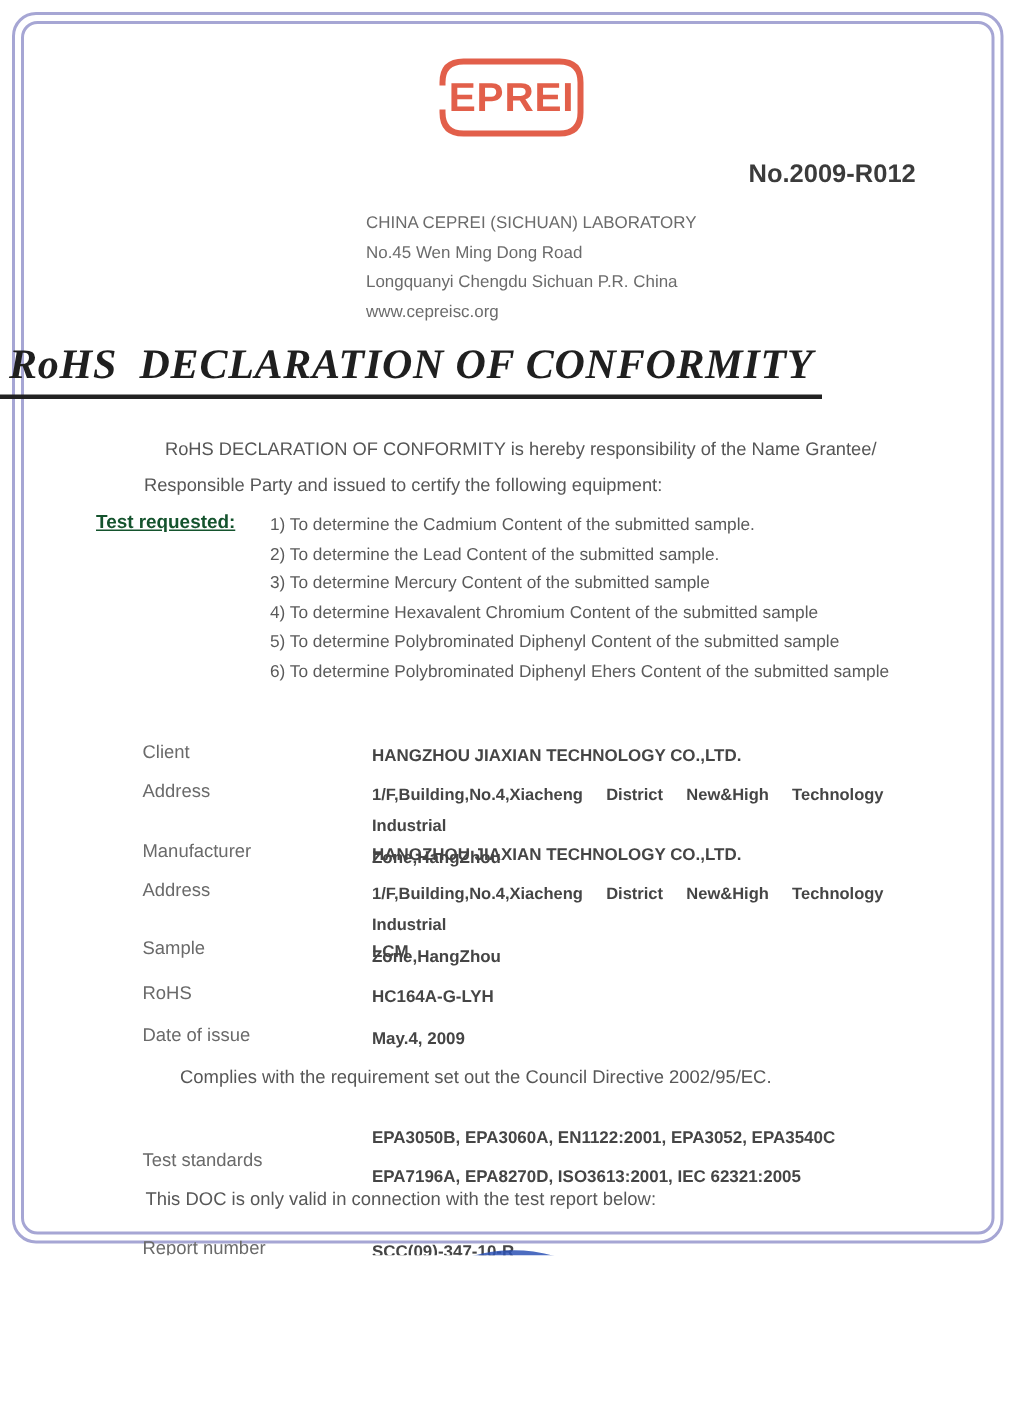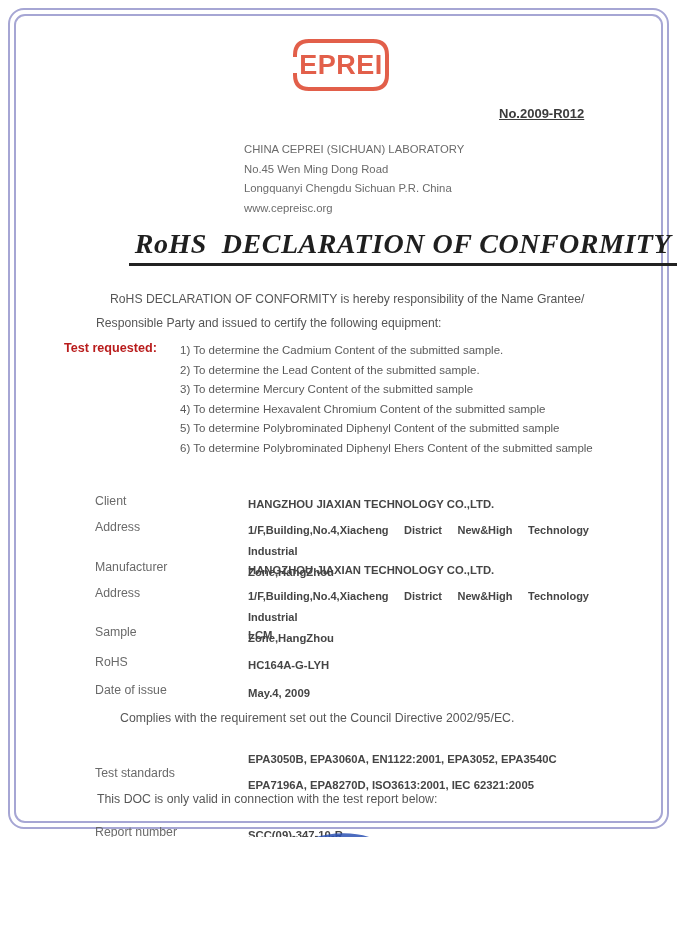--- a/index.html
+++ b/index.html
@@ -16,31 +16,31 @@
   .page{
     position:relative;width:677px;height:837px;background:#fff;
     overflow:hidden;font-family:"Liberation Sans",sans-serif;color:var(--text_gray);
   }
   .frame-outer{position:absolute;inset:8px;border:2px solid var(--border_purple);border-radius:16px;pointer-events:none;}
   .frame-inner{position:absolute;inset:14px;border:2px solid var(--border_purple);border-radius:11px;pointer-events:none;}
   .abs{position:absolute;}
   .logo-svg{position:absolute;left:290px;top:36px;}
   .logo-stroke{fill:none;stroke:var(--logo_red);stroke-width:4;}
   .logo-text{fill:var(--logo_red);font-family:"Liberation Sans",sans-serif;font-weight:bold;font-size:27px;letter-spacing:0.5px;}
-  .cert-no{left:499px;top:106px;font-size:13px;font-weight:bold;color:#3b3b3b;text-decoration:underline;}
+  .cert-no{left:499px;top:106px;font-size:17px;font-weight:bold;color:#3b3b3b;}
   .lab-info{left:244px;top:140px;font-size:11.3px;line-height:19.5px;color:#6b6b6b;}
-  .title-wrap{left:0;top:228px;width:677px;text-align:right;}
+  .title-wrap{left:0;top:228px;width:677px;text-align:left;}
   .doc-title{
     display:inline-block;font-family:"Liberation Serif",serif;font-weight:bold;font-style:italic;
     font-size:28px;color:var(--title_black);white-space:pre;letter-spacing:0.5px;
     border-bottom:3px solid #222;padding:0 6px 3px 6px;
   }
   .intro{left:96px;top:287px;width:496px;font-size:12.2px;line-height:24px;color:#565656;}
   .intro .l1{padding-left:14px;}
-  .tr-label{left:64px;top:341px;font-size:12.6px;font-weight:bold;color:#b91c1c;}
+  .tr-label{left:64px;top:341px;font-size:12.6px;font-weight:bold;color:#14532d;text-decoration:underline;}
   .tr-list{left:180px;top:341px;font-size:11.5px;line-height:19.6px;color:#5a5a5a;list-style:none;}
   .row{position:absolute;left:95px;width:494px;display:flex;}
   .row .lbl{width:153px;flex:0 0 153px;font-size:12.3px;color:#6a6a6a;}
   .row .val{flex:1;font-size:11.3px;font-weight:bold;color:var(--text_dark);line-height:21px;}
   .jline{text-align:justify;text-align-last:justify;font-size:11px;}
   .note{font-size:12.3px;color:#575757;}
   .std-l1,.std-l2{font-size:11.3px;font-weight:bold;color:var(--text_dark);}
   .sig-label,.title-label{font-size:12.4px;color:#5a5a5a;}
   .sig-line{left:157px;top:897px;width:158px;border-top:1.5px solid #4a4a4a;}
   .handwriting{

